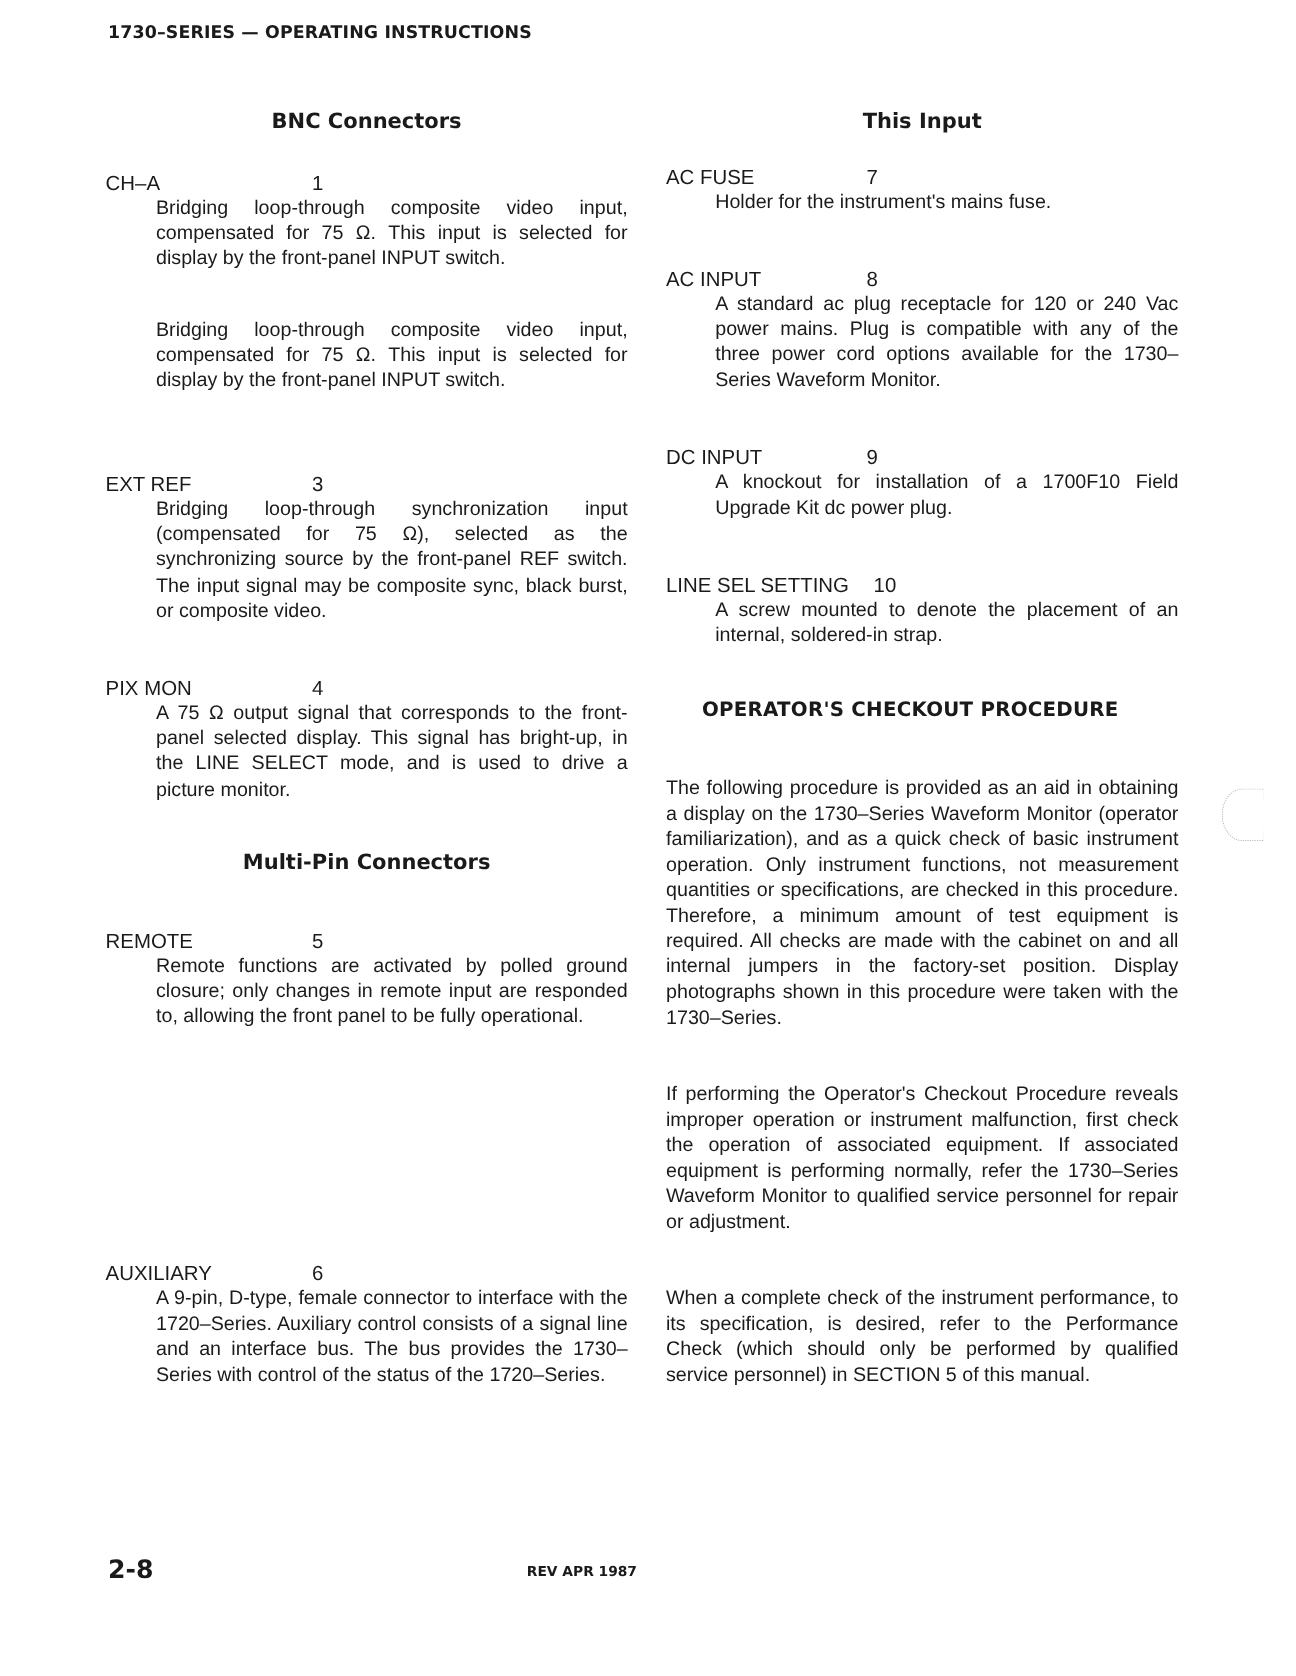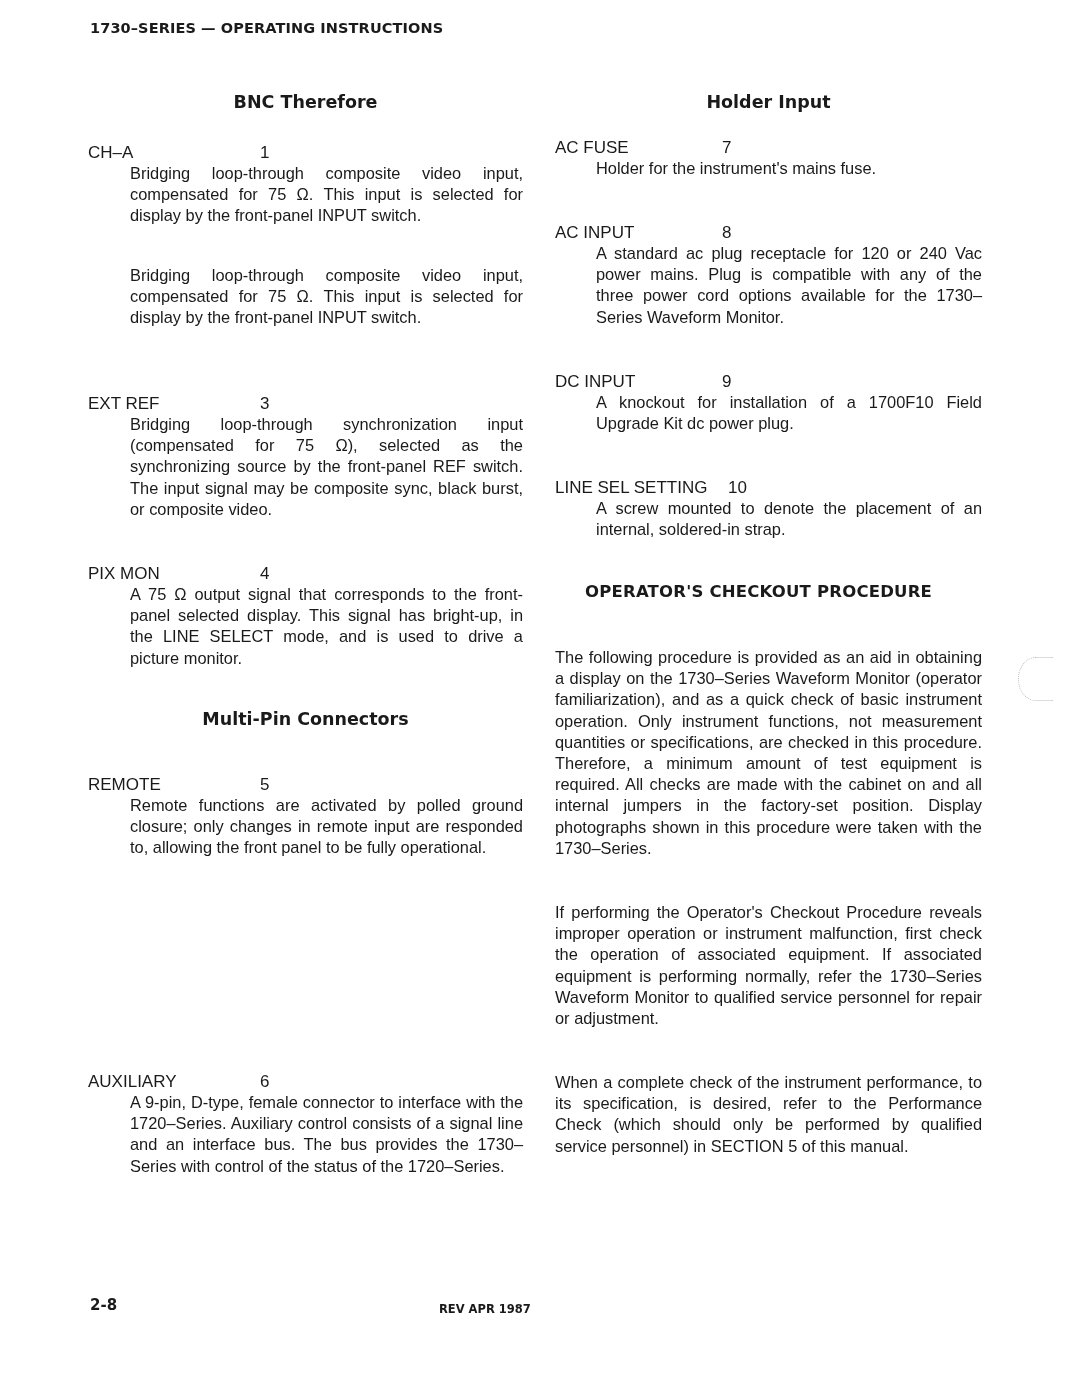--- a/index.html
+++ b/index.html
@@ -20,31 +20,31 @@
     .entry-head { font-size: 17px; line-height: 21px; height: 21px; position: relative; }
     .entry-name { position: absolute; left: 0; top: 0; white-space: nowrap; }
     .entry-num { position: absolute; top: 0; }
     .entry-body { padding-left: 42px; font-size: 16.4px; line-height: 21.2px; text-align: justify; }
     #col-right .entry-body { padding-left: 41px; }
     .para { margin: 0; }
     .para + .para { margin-top: 21px; }
 
     .plain-para { position: absolute; left: 0; width: 100%; font-size: 16.4px; line-height: 21.2px; text-align: justify; }
 
-    #footer-page { position: absolute; left: 90px; top: 1296px; font-size: 15px; font-weight: bold; }
+    #footer-page { position: absolute; left: 90px; top: 1296px; font-size: 21px; font-weight: bold; }
     #footer-rev { position: absolute; left: 439px; top: 1302px; font-size: 11.5px; font-weight: bold; }
     #hole-mark { position: absolute; left: 1018px; top: 657px; width: 34px; height: 42px; border: 1px dotted #bbb; border-right: none; border-radius: 50% 0 0 50%; }
   </style>
 </head>
 <body>
 
 <div id="running-header" class="sans">1730–SERIES — OPERATING INSTRUCTIONS</div>
 
 <div id="col-left" class="col">
-  <div class="heading sans" style="left:0;width:435px;top:92px;">BNC Therefore</div>
+  <div class="heading sans" style="left:0;width:435px;top:92px;">BNC Connectors</div>
 
   <div class="entry serif" style="top:142px;">
     <div class="entry-head">
         <span class="entry-name">CH–A</span>
         <span class="entry-num" style="left:172px;">1</span>
       </div>
     <div class="entry-body">
         <p class="para">Bridging loop-through composite video input, compensated for 75 Ω. This input is selected for display by the front-panel INPUT switch.</p>
       </div>
   </div>
@@ -80,33 +80,33 @@
   <div class="entry serif" style="top:774px;">
     <div class="entry-head">
         <span class="entry-name">REMOTE</span>
         <span class="entry-num" style="left:172px;">5</span>
       </div>
     <div class="entry-body">
       <p class="para">Remote functions are activated by polled ground closure; only changes in remote input are responded to, allowing the front panel to be fully operational.</p>
     </div>
   </div>
 
-  <div class="entry serif" style="top:1051px;margin-top:20px;">
+  <div class="entry serif" style="top:1051px;">
     <div class="entry-head">
         <span class="entry-name">AUXILIARY</span>
         <span class="entry-num" style="left:172px;">6</span>
       </div>
     <div class="entry-body">
         <p class="para">A 9-pin, D-type, female connector to interface with the 1720–Series. Auxiliary control consists of a signal line and an interface bus. The bus provides the 1730–Series with control of the status of the 1720–Series.</p>
       </div>
   </div>
 </div>
 
 <div id="col-right" class="col">
-  <div class="heading sans" style="left:0;width:427px;top:92px;">Holder Input</div>
+  <div class="heading sans" style="left:0;width:427px;top:92px;">This Input</div>
 
   <div class="entry serif" style="top:137px;">
     <div class="entry-head">
         <span class="entry-name">AC FUSE</span>
         <span class="entry-num" style="left:167px;">7</span>
       </div>
     <div class="entry-body">
         <p class="para">Holder for the instrument's mains fuse.</p>
       </div>
   </div>

